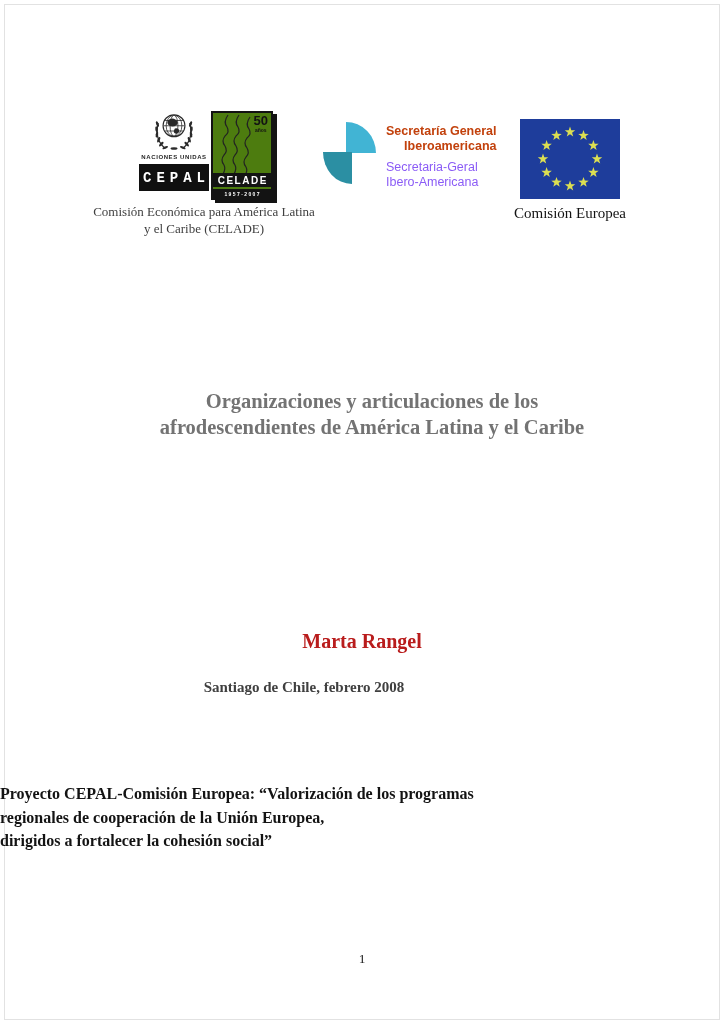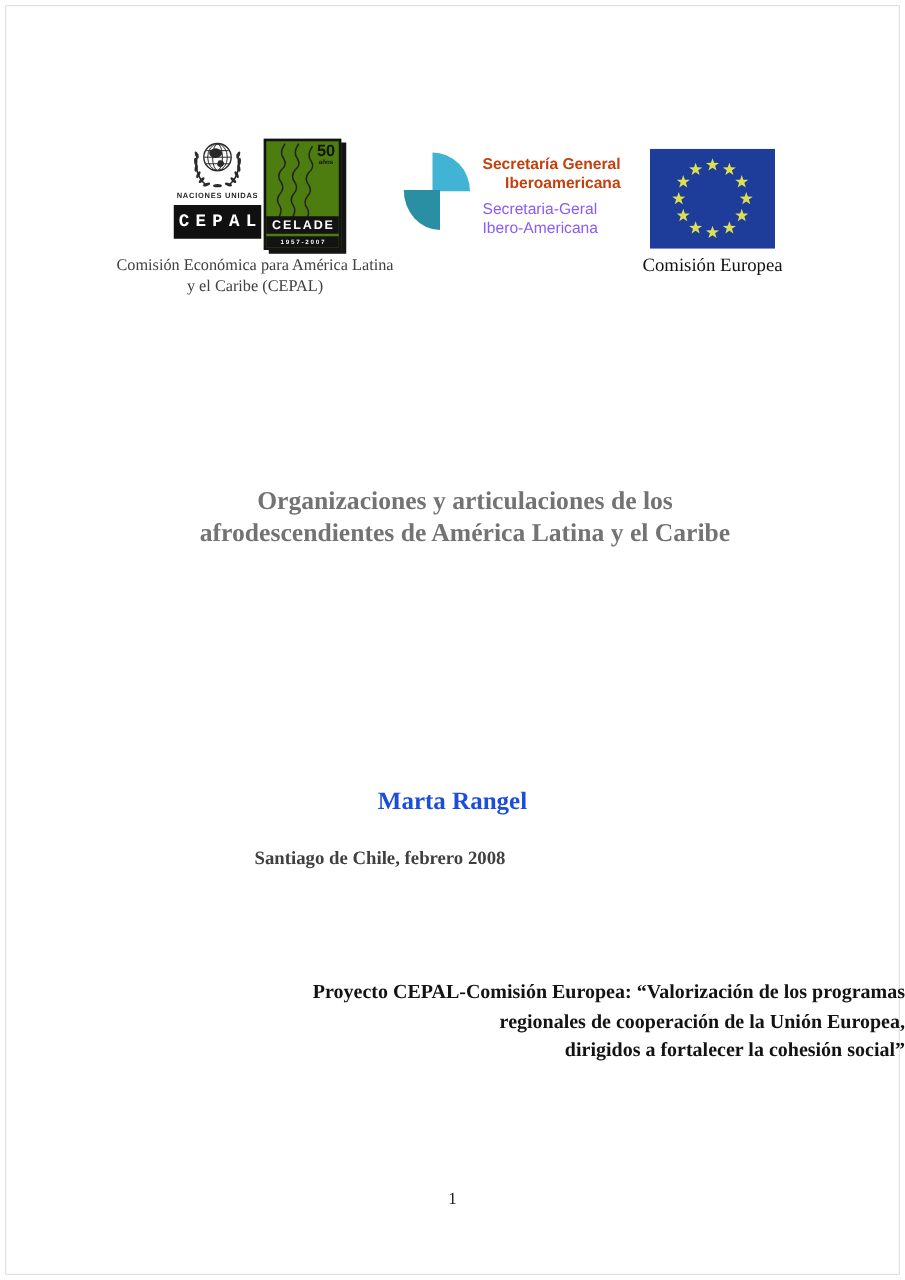--- a/index.html
+++ b/index.html
@@ -117,30 +117,30 @@
     padding-left: 20px;
   }
   .doc-version {
     position: absolute; left: 0; top: 496px; width: 724px;
     text-align: center; font-size: 20.5px; font-weight: bold; line-height: 26px;
     color: #131313;
   }
   .doc-author {
     position: absolute; left: 0; top: 630px; width: 724px;
     text-align: center; font-size: 20px; font-weight: bold;
-    color: #1d4ed8;
+    color: #b91c1c;
   }
   .doc-place {
     position: absolute; left: 0; top: 679px; width: 608px;
     text-align: center; font-size: 15px; font-weight: bold;
     color: #404040;
   }
   .doc-project {
     position: absolute; left: 0; top: 782px; width: 724px;
-    text-align: right; font-size: 16px; font-weight: bold; line-height: 23.5px;
+    text-align: left; font-size: 16px; font-weight: bold; line-height: 23.5px;
     color: #131313;
   }
   .page-number {
     position: absolute; left: 0; top: 951px; width: 724px;
     text-align: center; font-size: 13.5px; color: #202020;
   }
 </style>
 </head>
 <body>
 
@@ -192,21 +192,21 @@
     <div class="celade-50">
       <span class="num">50</span>
       <span class="word">años</span>
     </div>
     <div class="celade-bar">CELADE</div>
     <div class="celade-years">1957-2007</div>
   </div>
 
   <div class="cepal-caption">
     <div>Comisión Económica para América Latina</div>
-    <div>y el Caribe (CEPAL)</div>
+    <div>y el Caribe (CELADE)</div>
   </div>
 
   <div class="segib">
     <div class="segib-mark">
       <div class="q-top" style="background: rgb(65, 180, 212);"></div>
       <div class="q-bottom" style="background: rgb(43, 143, 163);"></div>
     </div>
     <div class="segib-text">
       <div class="segib-es">
         <div>Secretaría General</div>

